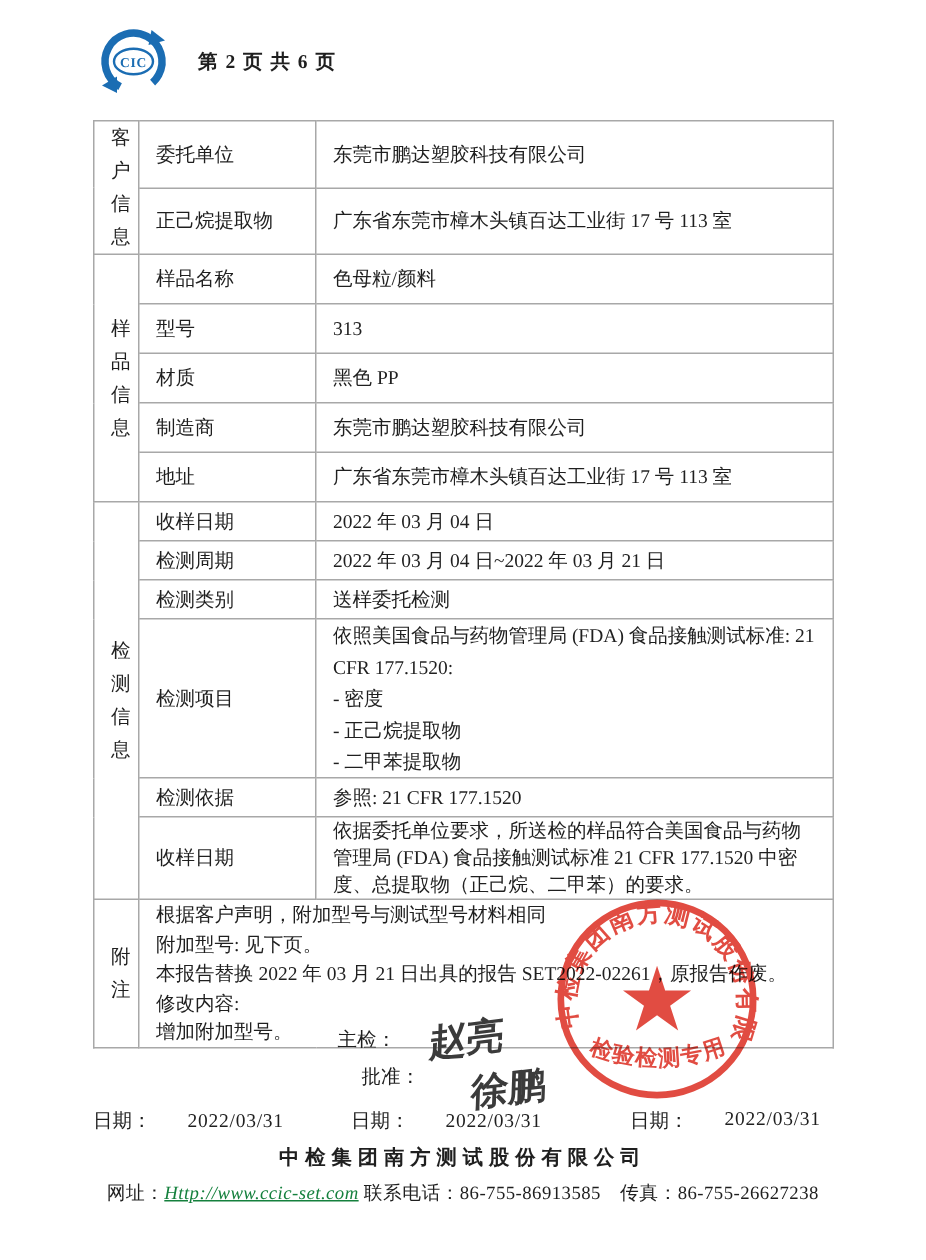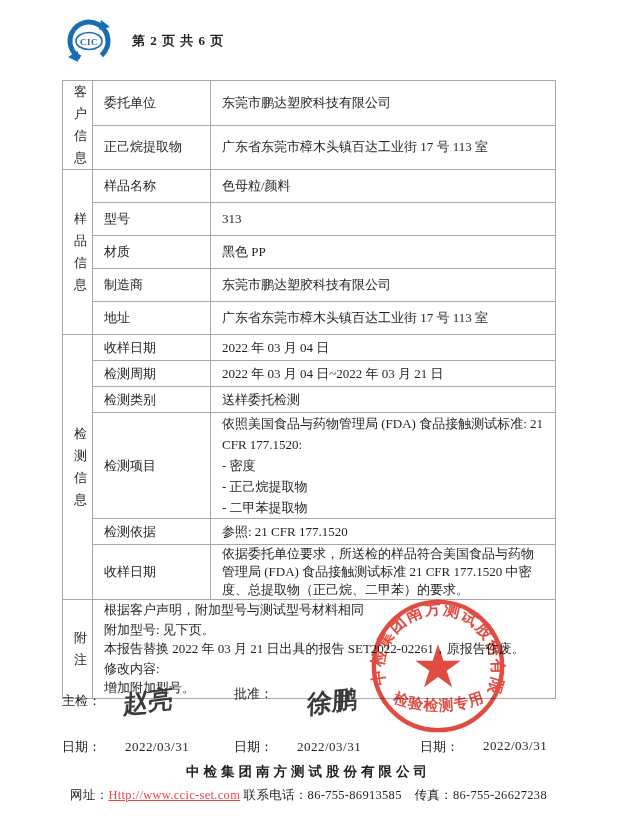--- a/index.html
+++ b/index.html
@@ -22,40 +22,40 @@
                     font-size:13px; color:#1f1f1f; }
   td.sec { text-align:center; padding:0 2px; white-space:pre-line; line-height:22px; }
   tr.r33 td { height:32px; }
   tr.r25 td { height:25px; }
   td.pre  { white-space:pre-line; padding:7px 11px; line-height:21px; }
   td.concl{ line-height:18px; padding:5px 11px; }
   td.note { white-space:pre-line; line-height:19.5px; padding:5px 11px; }
   
   .sig-area { position:absolute; left:62px; top:676px; width:498px; }
   .sig-row, .date-row { display:flex; align-items:center; }
-  .sig-row { height:50px; }
+  .sig-row { height:50px;flex-direction:column; }
   .date-row { height:26px; margin-top:8px;font-family:Liberation Serif, serif; }
   .col-a { width:172px; display:flex; align-items:center; }
   .col-b { width:186px; display:flex; align-items:center; }
   .col-c { width:140px; display:flex; }
   .sig-label { font-size:13px; white-space:nowrap; }
   .sig-name { font-size:25px; color:#3b3b3b; margin-left:22px;
               transform:rotate(-7deg) skewX(-9deg); font-weight:bold; white-space:nowrap; }
   .sig-name.approve { margin-left:34px; }
   .scribble { margin-left:30px; }
   .date-val { margin-left:24px; letter-spacing:0.5px; }
   
   .stamp { position:absolute; left:364px; top:592px; width:148px; height:148px;
            opacity:0.88; mix-blend-mode:multiply; pointer-events:none; }
   
   .footer { position:absolute; left:0; top:763px; width:617px; text-align:center; }
   .footer .company { font-weight:bold; font-size:13.5px; letter-spacing:4px; }
   .footer .line { font-size:12.5px; margin-top:6px; letter-spacing:0.3px; }
-  .footer a { color:#ef4444; text-decoration:underline;
-              font-family:"Liberation Serif","DejaVu Serif",serif; }
+  .footer a { color:#15803d; text-decoration:underline;
+              font-family:"Liberation Serif","DejaVu Serif",serif;font-style:italic; }
 </style>
 </head>
 <body>
 
 <div class="page">
 
   <div class="hdr">
     <svg width="54" height="48" viewBox="0 0 54 48">
       <circle cx="27" cy="24" r="19" fill="none" stroke="#1b6db3" stroke-width="5" stroke-dasharray="96 24" transform="rotate(118 27 24)"></circle>
       <polygon points="39,3 48,10 37,13" fill="#1b6db3"></polygon>

